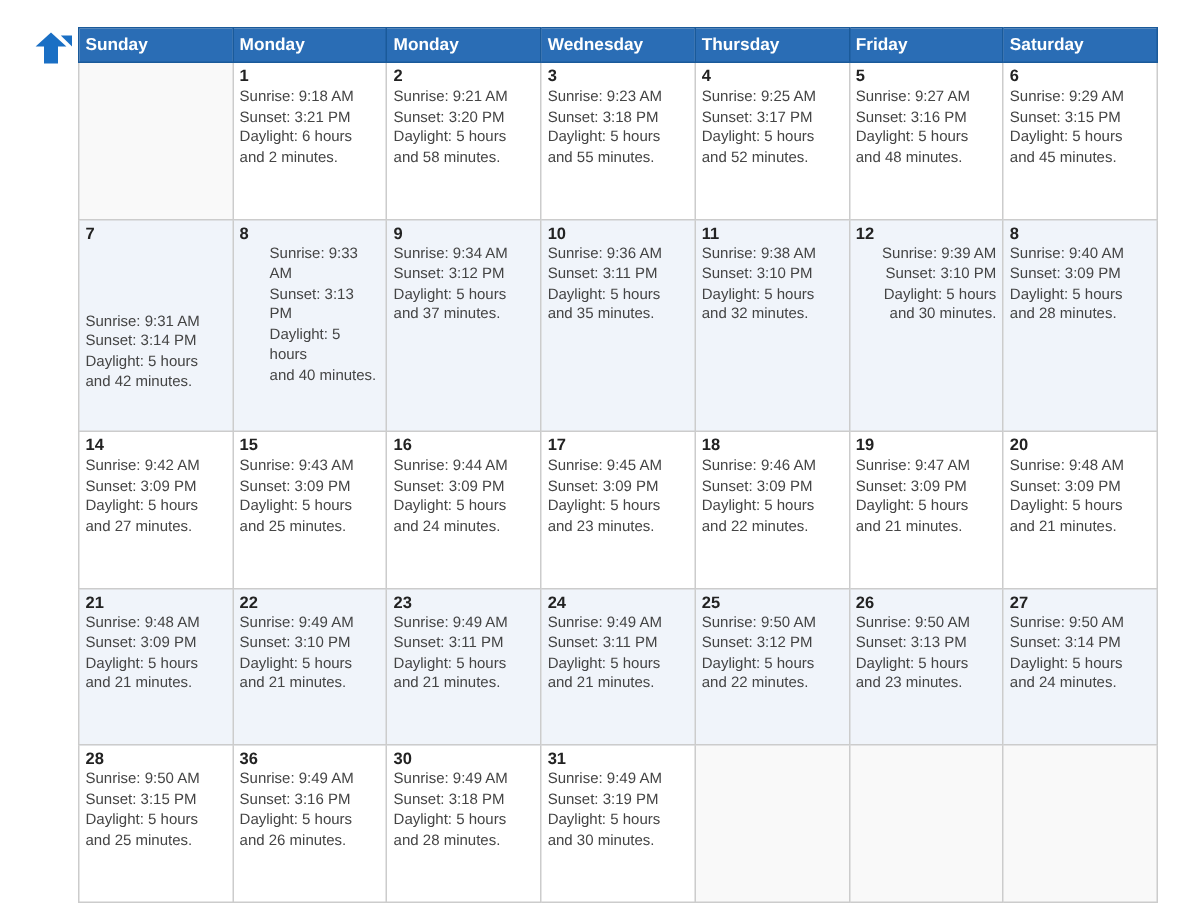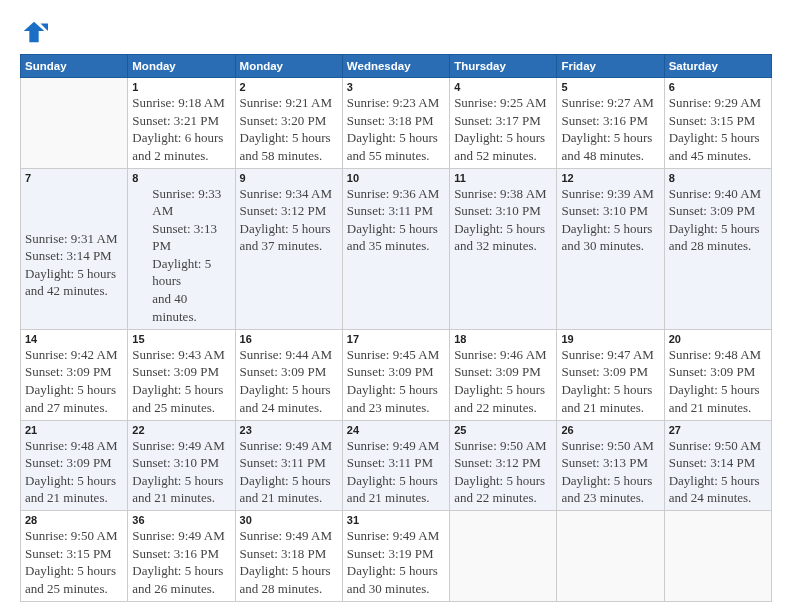--- a/index.html
+++ b/index.html
@@ -8,21 +8,21 @@
       background: #fff;
       width: 792px;
       height: 612px;
       overflow: hidden;
     }
     .page {
       width: 792px;
       height: 612px;
       padding: 18px 20px 10px 20px;
       display: flex;
-      flex-direction: column;
+      flex-direction: row;
     }
     .header {
       display: flex;
       justify-content: space-between;
       align-items: flex-start;
       margin-bottom: 8px;
     }
     .logo {
       display: flex;
       align-items: center;
@@ -85,24 +85,23 @@
       height: 88px;
     }
     .day-number {
       font-size: 11px;
       font-weight: bold;
       color: #222;
       display: block;
       margin-bottom: 1px;
     }
     .day-info {
-      font-size: 13px;
+      font-size: 10px;
       color: #444;
       line-height: 1.35;
-      font-family: Liberation Serif, serif;
     }
     .empty-cell {
       background: #f9f9f9;
     }
     .alt-row td {
       background-color: #f0f4fa;
     }
   </style>
 </head>
 <body>
@@ -214,21 +213,21 @@
           </td>
           <td>
             <span class="day-number">11</span>
             <div class="day-info" style="white-space: pre-line;">Sunrise: 9:38 AM
 Sunset: 3:10 PM
 Daylight: 5 hours
 and 32 minutes.</div>
           </td>
           <td>
             <span class="day-number">12</span>
-            <div class="day-info" style="white-space: pre-line;">Sunrise: 9:39 AM
+            <div class="day-info" style="white-space: pre-line; text-align: right;">Sunrise: 9:39 AM
 Sunset: 3:10 PM
 Daylight: 5 hours
 and 30 minutes.</div>
           </td>
           <td>
             <span class="day-number">8</span>
             <div class="day-info" style="white-space: pre-line;">Sunrise: 9:40 AM
 Sunset: 3:09 PM
 Daylight: 5 hours
 and 28 minutes.</div>

